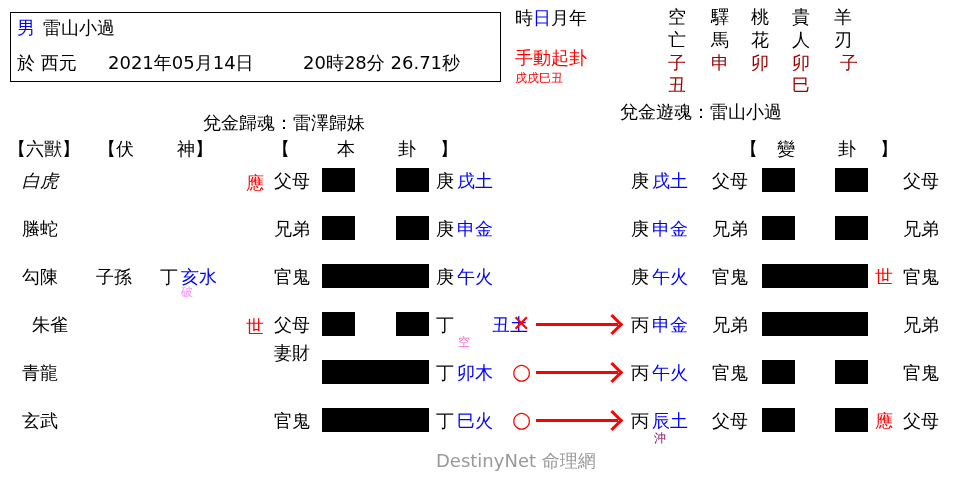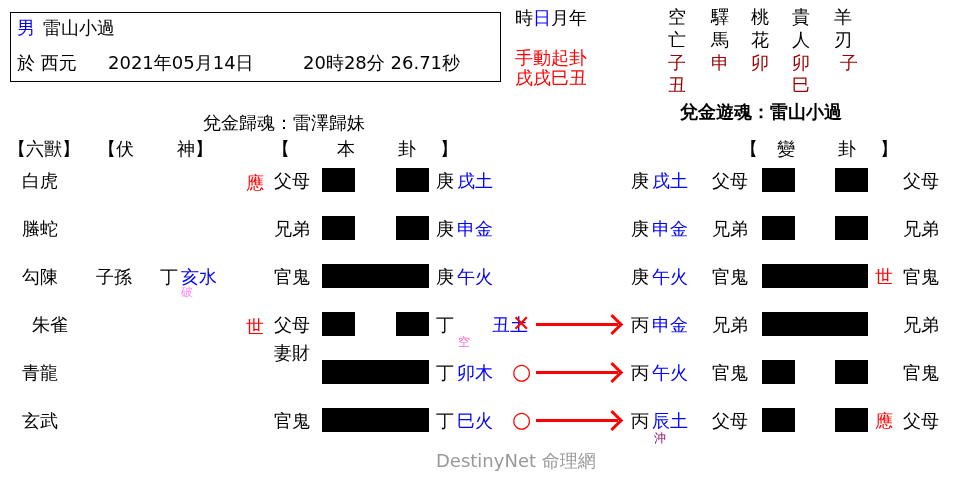--- a/index.html
+++ b/index.html
@@ -27,21 +27,21 @@
 <div class="abs t18 blue" style="left:17px;top:17px;">男</div>
 <div class="abs t18" style="left:43px;top:17px;">雷山小過</div>
 <div class="abs t18" style="left:17px;top:52px;text-align:center;">於 西元</div>
 <div class="abs t18" style="left:108px;top:52px;">2021年05月14日</div>
 <div class="abs t18" style="left:303px;top:52px;">20時28分 26.71秒</div>
 
 <div class="abs t18" style="left:515px;top:7px;">
   <span>時</span><span class="blue">日</span><span>月</span><span>年</span>
 </div>
 <div class="abs red" style="left:515px;top:48px;font-size:18px;line-height:20px;">手動起卦</div>
-<div class="abs red" style="left:515px;top:68px;font-size:18px;line-height:20px;">戌戌巳丑</div>
+<div class="abs red" style="left:515px;top:68px;font-size:12px;line-height:20px;">戌戌巳丑</div>
 
 <div id="shensha">
     <div class="abs " style="left: 668px; top: 7px; font-size: 18px; line-height: 20px;">空</div>
     <div class="abs " style="left: 668px; top: 30px; font-size: 18px; line-height: 20px;">亡</div>
     <div class="abs dred" style="left: 668px; top: 53px; font-size: 18px; line-height: 20px;">子</div>
     <div class="abs dred" style="left: 668px; top: 75px; font-size: 18px; line-height: 20px;">丑</div>
     <div class="abs " style="left: 711px; top: 7px; font-size: 18px; line-height: 20px;">驛</div>
     <div class="abs " style="left: 711px; top: 30px; font-size: 18px; line-height: 20px;">馬</div>
     <div class="abs dred" style="left: 711px; top: 53px; font-size: 18px; line-height: 20px;">申</div>
     <div class="abs " style="left: 751px; top: 7px; font-size: 18px; line-height: 20px;">桃</div>
@@ -50,36 +50,36 @@
     <div class="abs " style="left: 792px; top: 7px; font-size: 18px; line-height: 20px;">貴</div>
     <div class="abs " style="left: 792px; top: 30px; font-size: 18px; line-height: 20px;">人</div>
     <div class="abs dred" style="left: 792px; top: 53px; font-size: 18px; line-height: 20px;">卯</div>
     <div class="abs dred" style="left: 792px; top: 75px; font-size: 18px; line-height: 20px;">巳</div>
     <div class="abs " style="left: 834px; top: 7px; font-size: 18px; line-height: 20px;">羊</div>
     <div class="abs " style="left: 834px; top: 30px; font-size: 18px; line-height: 20px;">刃</div>
     <div class="abs dred" style="left: 840px; top: 53px; font-size: 18px; line-height: 20px;">子</div>
   </div>
 
 <div class="abs t18" style="left:203px;top:112px;">兌金歸魂：雷澤歸妹</div>
-<div class="abs t18" style="left:680px;top:101px;font-weight:bold;">兌金遊魂：雷山小過</div>
+<div class="abs t18" style="left:620px;top:101px;">兌金遊魂：雷山小過</div>
 
 <div class="abs t18" style="left:8px;top:138px;">【六獸】</div>
 <div class="abs t18" style="left:98px;top:138px;">【伏</div>
 <div class="abs t18" style="left:177px;top:138px;">神】</div>
 <div class="abs t18" style="left:272px;top:138px;">【</div>
 <div class="abs t18" style="left:337px;top:138px;">本</div>
 <div class="abs t18" style="left:398px;top:138px;">卦</div>
 <div class="abs t18" style="left:440px;top:138px;">】</div>
 <div class="abs t18" style="left:740px;top:138px;">【</div>
 <div class="abs t18" style="left:777px;top:138px;">變</div>
 <div class="abs t18" style="left:838px;top:138px;">卦</div>
 <div class="abs t18" style="left:880px;top:138px;">】</div>
 
 <div id="lines">
-    <div class="abs t18" style="left:22px;top:170px;">白虎</div>
+    <div class="abs t18" style="left:22px;top:170px;font-style:italic;">白虎</div>
     <div class="abs t18 red" style="left:246px;top:172px;">應</div>
     <div class="abs t18" style="left:274px;top:170px;">父母</div>
     <div class="seg" style="left:322px;top:168px;width:33px;"></div>
     <div class="seg" style="left:396px;top:168px;width:33px;"></div>
     <div class="abs t18" style="left:436px;top:170px;">庚</div>
     <div class="abs t18 blue" style="left:457px;top:170px;">戌土</div>
     <div class="abs t18" style="left:631px;top:170px;">庚</div>
     <div class="abs t18 blue" style="left:652px;top:170px;">戌土</div>
     <div class="abs t18" style="left:712px;top:170px;">父母</div>
     <div class="seg" style="left:762px;top:168px;width:33px;"></div>

